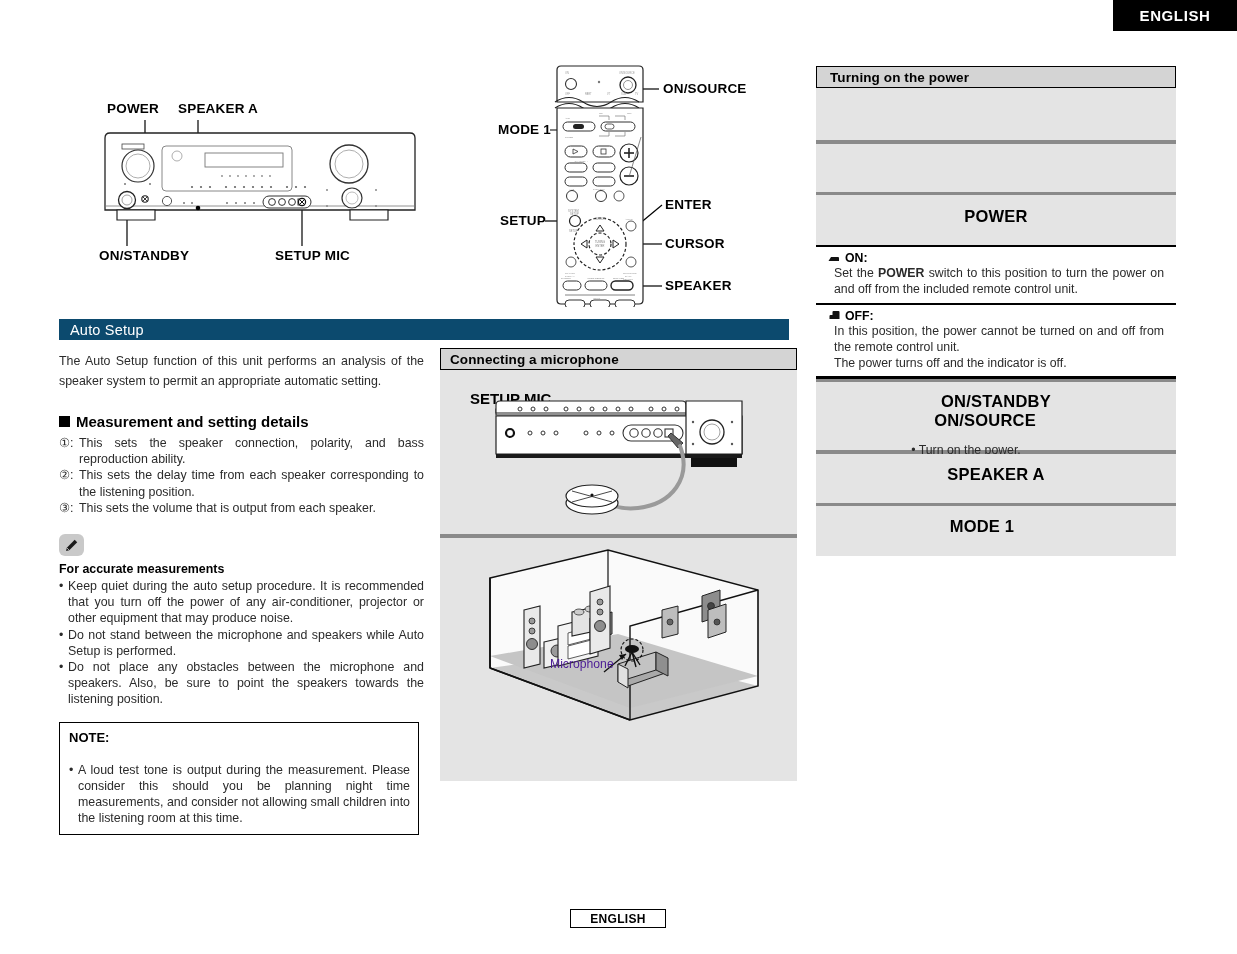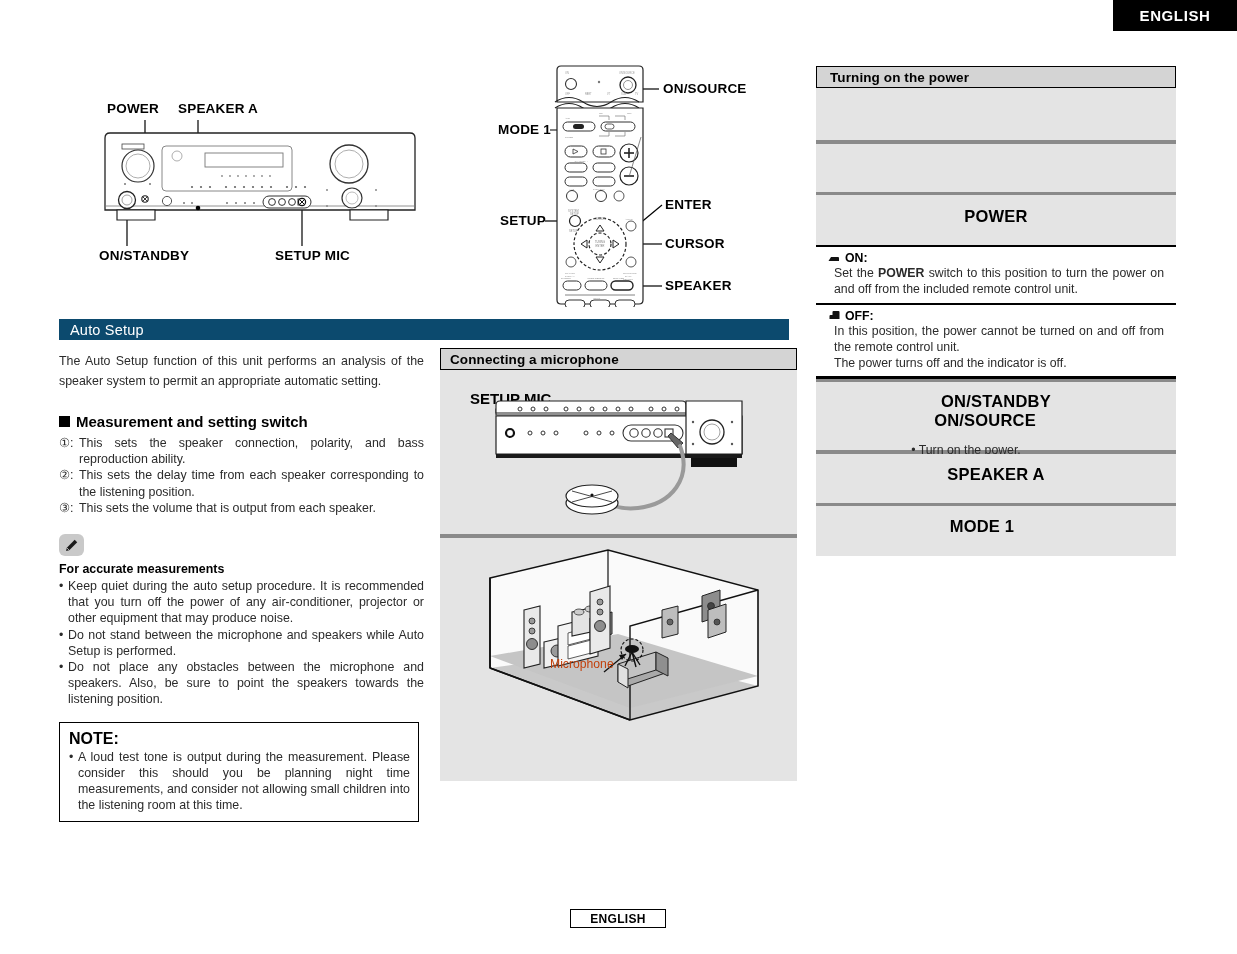--- a/index.html
+++ b/index.html
@@ -77,21 +77,21 @@
     display:flex; font-size:12.4px; line-height:16.2px; color:#2b2b2b;
     margin-bottom:0;
   }
   .bullet .b { flex:0 0 auto; width:9px; }
   .bullet .t { flex:1 1 auto; text-align:justify; }
 
   #note-box {
     margin-top:14px; border:1.3px solid #000; padding:7px 8px 8px 9px;
     width:360px;
   }
-  #note-title { font-size:16px; font-weight:bold; margin-bottom:1px; }
+  #note-title { font-size:13px; font-weight:bold; margin-bottom:17px; }
 
   
   #col-mid { position:absolute; left:440px; top:348px; width:357px; }
   #mic-bar { height:22px; width:357px; }
   .panel-gray { background:#e4e4e4; }
   #mic-panel { width:357px; height:164px; position:relative; }
   #mic-panel-label {
     position:absolute; left:30px; top:20px;
     font-size:15px; font-weight:bold;
   }
@@ -357,21 +357,21 @@
 </div>
 
 <div id="col-left">
 
   <div id="auto-setup-bar" class="bar-dark">Auto Setup</div>
 
   <div id="intro-para" class="body-text">The Auto Setup function of this unit performs an analysis of the speaker system to permit an appropriate automatic setting.</div>
 
   <div class="sec-h2">
     <span class="sq"></span>
-    <span>Measurement and setting switch</span>
+    <span>Measurement and setting details</span>
   </div>
 
   <div class="num-list">
     <div class="num-item">
       <span class="n">①:</span>
       <span class="t">This sets the speaker connection, polarity, and bass reproduction ability.</span>
     </div>
     <div class="num-item">
       <span class="n">②:</span>
       <span class="t">This sets the delay time from each speaker corresponding to the listening position.</span>
@@ -535,21 +535,21 @@
       <polygon points="216,114 228,120 228,138 216,132" fill="#8f8f8f" stroke="#222" stroke-width="1"></polygon>
 
       <circle cx="192" cy="112" r="11" fill="none" stroke="#111" stroke-width="1.2" stroke-dasharray="3 2"></circle>
       <ellipse cx="192" cy="111" rx="7" ry="4" fill="#111"></ellipse>
       <path d="M192 114 L185 128 M192 114 L196 129 M192 114 L200 127" stroke="#111" stroke-width="1.4" fill="none"></path>
 
       <path d="M164 134 L186 116" stroke="#111" stroke-width="1.3" fill="none"></path>
       <path d="M186 116 l-7 1 l3 5 z" fill="#111"></path>
     </svg>
 
-    <div style="position:absolute;left:110px;top:119px;font-size:12.2px;color:#c2410c;">Microphone</div>
+    <div style="position:absolute;left:110px;top:119px;font-size:12.2px;color:#4c1d95;">Microphone</div>
 
   </div>
 </div>
 
 <div id="col-right">
 
   <div id="power-bar" class="bar-light">Turning on the power</div>
 
   <div class="rpanel" style="height:52px;"></div>
   <div class="rdiv-gray"></div>

